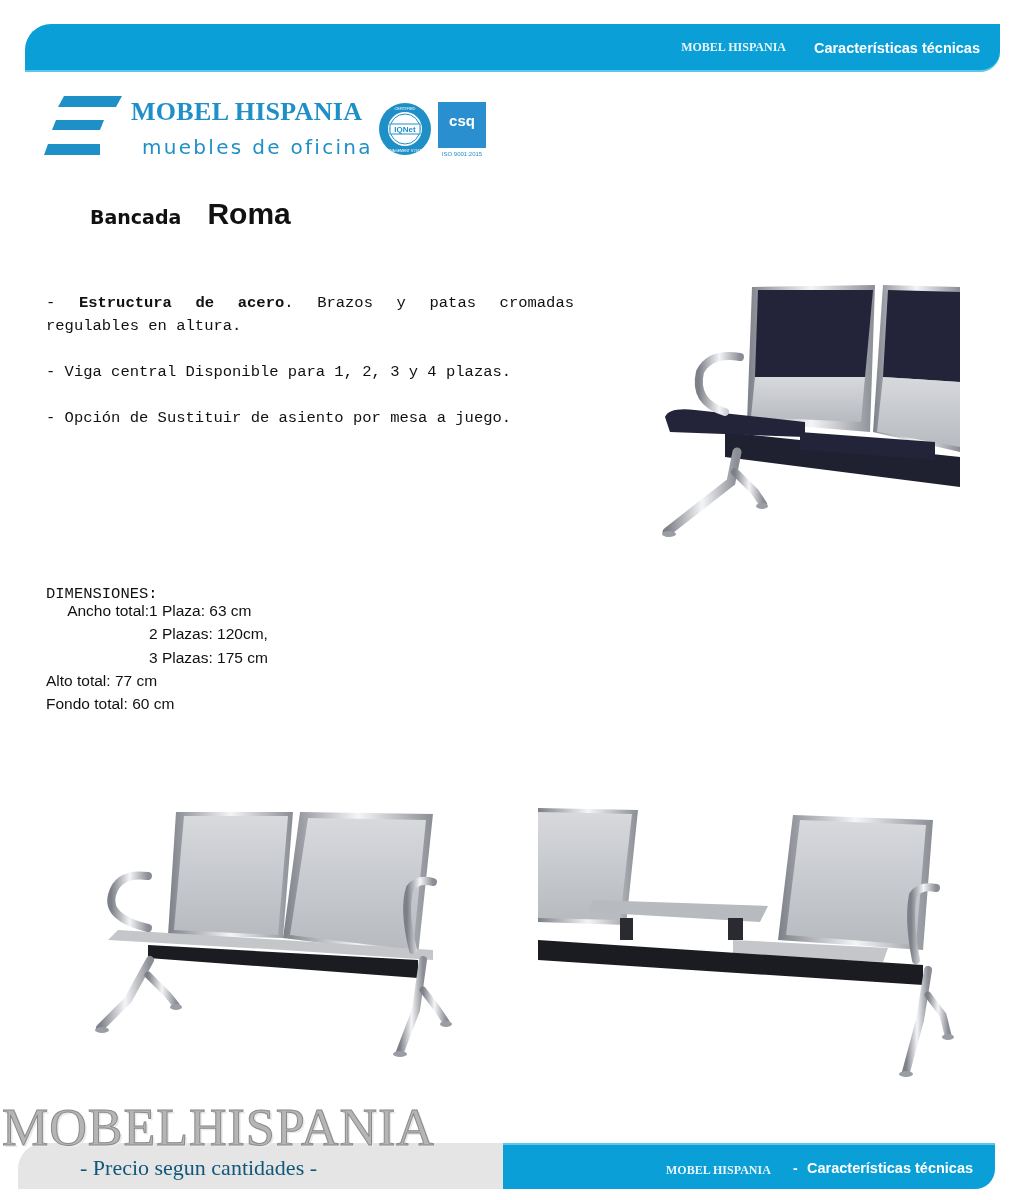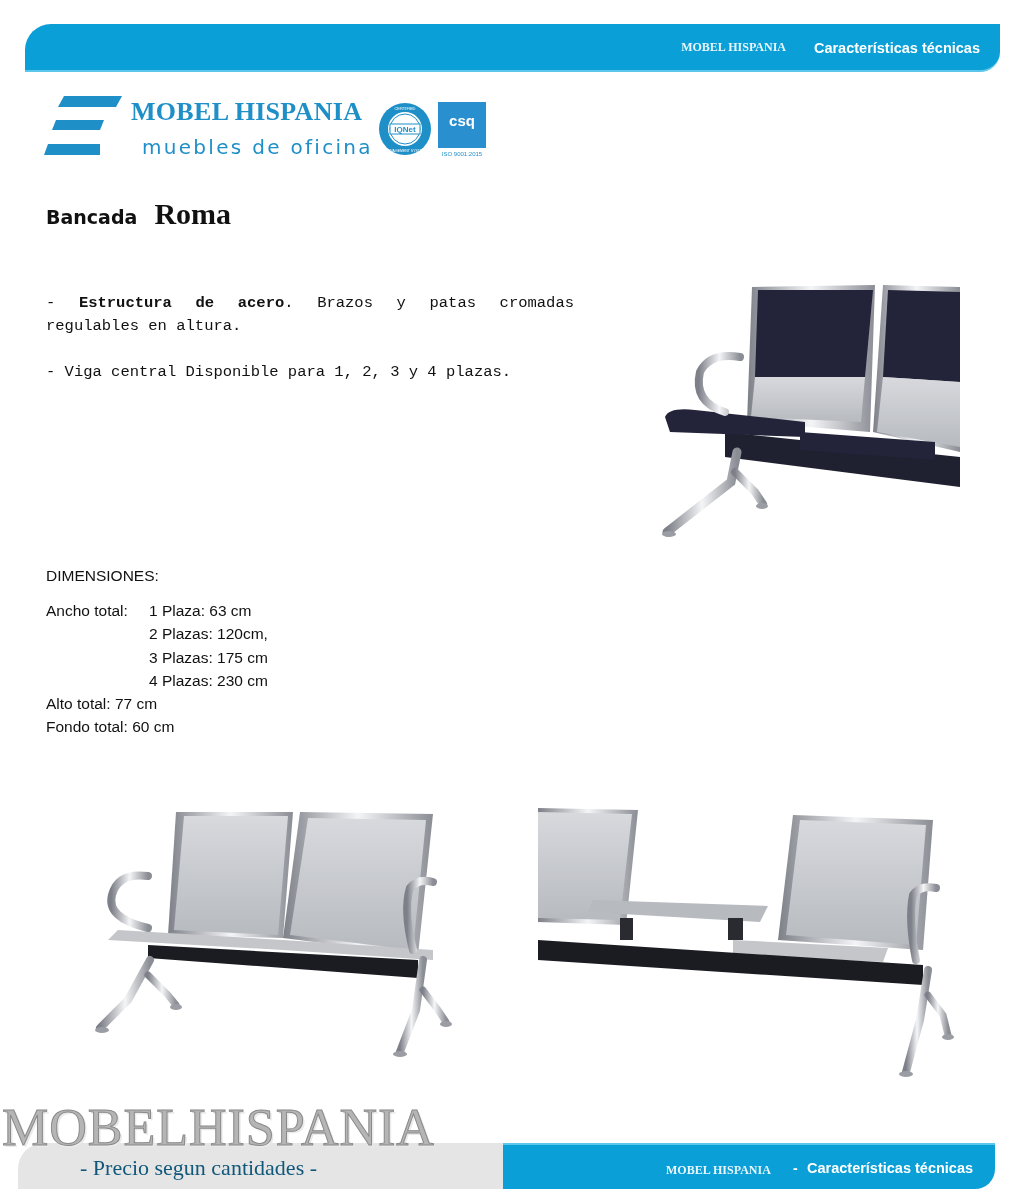--- a/index.html
+++ b/index.html
@@ -19,33 +19,33 @@
   .logo-mark { position: absolute; left: 44px; top: 96px; width: 80px; height: 62px; }
   .logo-title { position: absolute; left: 131px; top: 97px; font-family: "Liberation Serif", serif;
                 font-weight: bold; font-size: 26px; color: #1f8fc8; letter-spacing: 0.3px; }
   .logo-sub { position: absolute; left: 142px; top: 135px; font-family: "DejaVu Sans", sans-serif;
               font-size: 20px; color: #1f8fc8; letter-spacing: 2.3px; }
   .cert-iqnet { position: absolute; left: 377px; top: 101px; width: 56px; height: 56px; }
   .cert-csq { position: absolute; left: 438px; top: 102px; width: 48px; height: 56px; }
 
   
   .title-row { position: absolute; left: 46px; top: 197px; }
-  .title-prefix { font-family: "DejaVu Sans", sans-serif; font-weight: bold; font-size: 19px; }
-  .title-name { font-family: Liberation Serif, serif; font-weight: bold; font-size: 30px; margin-left: 12px; }
+  .title-prefix { font-family: "DejaVu Sans", sans-serif; font-weight: bold; font-size: 19px; margin-left: 44px; }
+  .title-name { font-family: Liberation Sans, sans-serif; font-weight: bold; font-size: 30px; margin-left: 21px; }
 
   
   .features { position: absolute; left: 46px; top: 292px; width: 528px;
               font-family: "Liberation Sans", sans-serif; font-size: 15.5px; line-height: 23px; }
   .feature { margin: 0 0 23px 0; text-align: justify; font-family: Liberation Mono, monospace; }
   .feature b { font-weight: bold; }
 
-  .dims-heading { position: absolute; left: 46px; top: 567px; font-family: Liberation Sans, sans-serif; font-size: 15.5px; text-align: right; }
+  .dims-heading { position: absolute; left: 46px; top: 585px; font-family: Liberation Mono, monospace; font-size: 15.5px; text-align: right; }
   .dims { position: absolute; left: 46px; top: 599px; font-family: "Liberation Sans", sans-serif;
           font-size: 15.5px; line-height: 23.3px; }
-  .dims .row { display: flex; }
+  .dims .row { display: flex; text-align: right; }
   .dims .lbl { width: 103px; }
 
   
   .photo { position: absolute; }
   .photo-top { left: 655px; top: 282px; width: 305px; height: 260px; }
   .photo-left { left: 88px; top: 800px; width: 375px; height: 262px; }
   .photo-right { left: 538px; top: 800px; width: 420px; height: 285px; }
 
   
   .watermark { position: absolute; left: 2px; top: 1098px; font-family: "Liberation Serif", serif;
@@ -98,39 +98,36 @@
 </svg>
 
 <div class="title-row">
   <span class="title-prefix">Bancada</span>
   <span class="title-name">Roma</span>
 </div>
 
 <div class="features">
   <p class="feature">- <b>Estructura de acero</b><span>. Brazos y patas cromadas regulables en altura.</span></p>
   <p class="feature">- <span>Viga central Disponible para 1, 2, 3 y 4 plazas.</span></p>
+  <p class="feature">- <span>Opción de Sustituir de asiento por mesa a juego.</span></p>
 </div>
 
 <div class="dims-heading">DIMENSIONES:</div>
 <div class="dims">
   <div class="row">
       <span class="lbl">Ancho total:</span>
       <span>1 Plaza: 63 cm</span>
     </div>
   <div class="row">
       <span class="lbl"></span>
       <span>2 Plazas: 120cm,</span>
     </div>
   <div class="row">
       <span class="lbl"></span>
       <span>3 Plazas: 175 cm</span>
-    </div>
-  <div class="row">
-      <span class="lbl"></span>
-      <span>4 Plazas: 230 cm</span>
     </div>
   <div class="row">
       <span>Alto total: 77 cm</span>
     </div>
   <div class="row">
       <span>Fondo total: 60 cm</span>
     </div>
 </div>
 
 <svg class="photo photo-top" viewBox="0 0 305 260">

